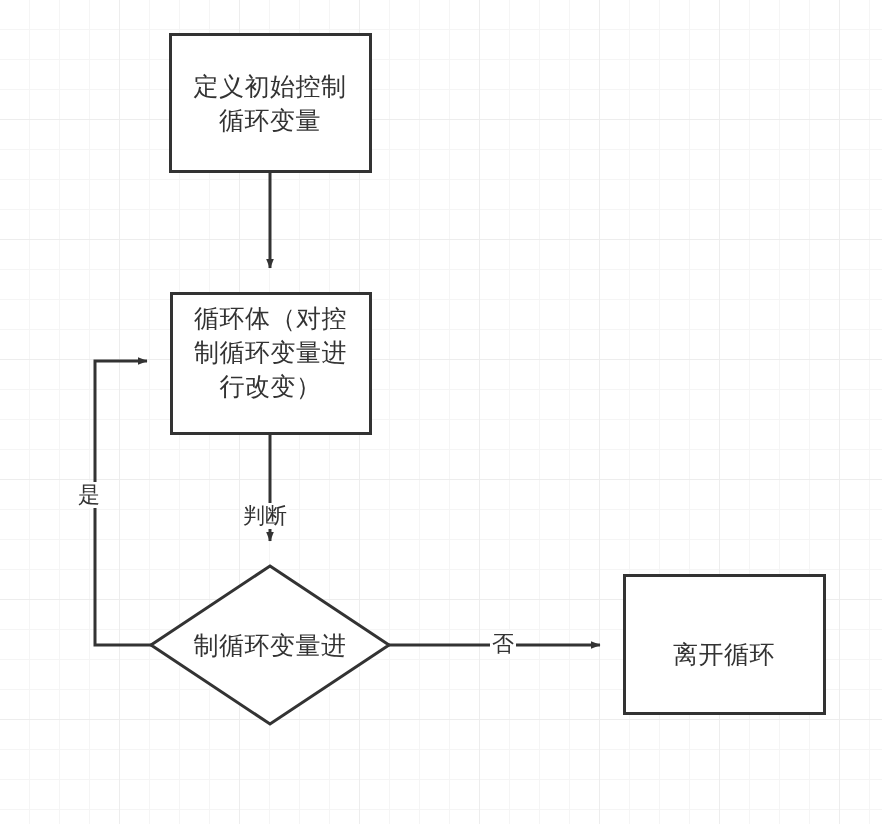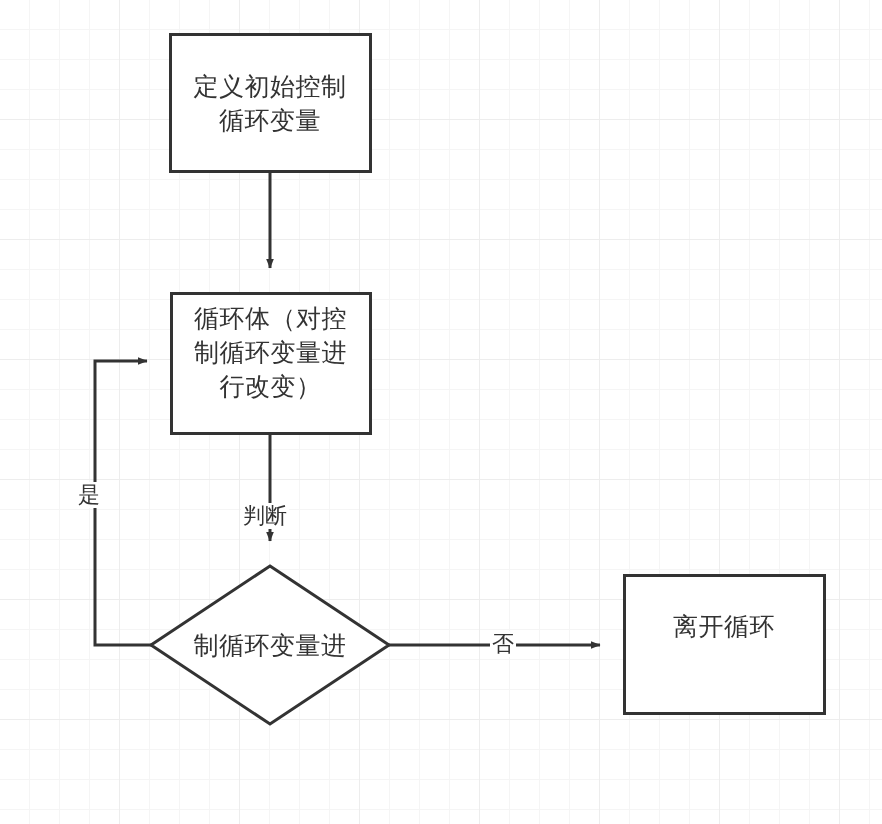--- a/index.html
+++ b/index.html
@@ -88,21 +88,21 @@
 
   <div class="node-text" style="left:169px; top:33px; width:202px; height:139px;">定义初始控制
 循环变量</div>
 
   <div class="node-text" style="left:170px; top:292px; width:201px; height:120px;">循环体（对控
 制循环变量进
 行改变）</div>
 
   <div class="node-text" style="left:150px; top:565px; width:240px; height:160px;">制循环变量进</div>
 
-  <div class="node-text" style="left:623px; top:574px; width:202px; height:103px;">离开循环</div>
+  <div class="node-text" style="left:623px; top:602px; width:202px; height:103px;">离开循环</div>
 
   <div class="edge-label" style="left:76px; top:482px;">是</div>
 
   <div class="edge-label" style="left:241px; top:503px;">判断</div>
 
   <div class="edge-label" style="left:490px; top:631px;">否</div>
 
 </div>
 
 </body></html>

